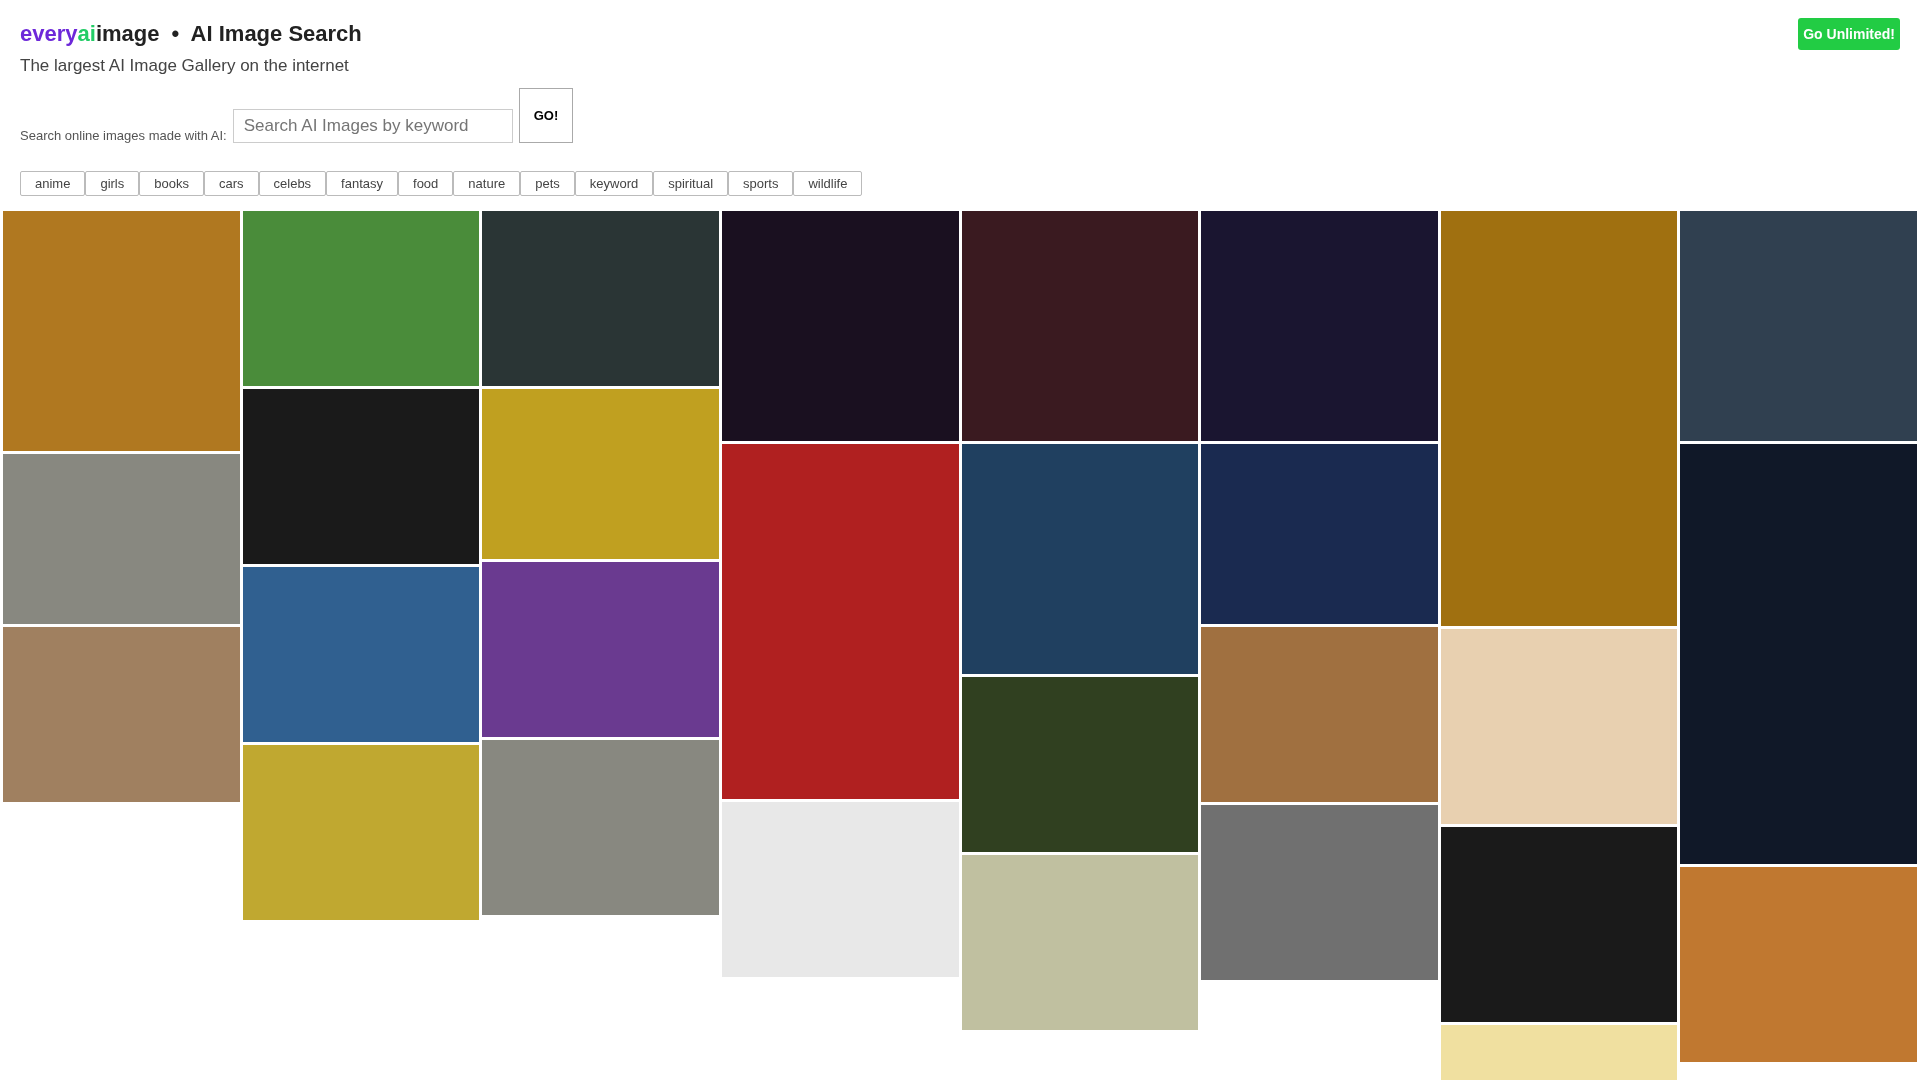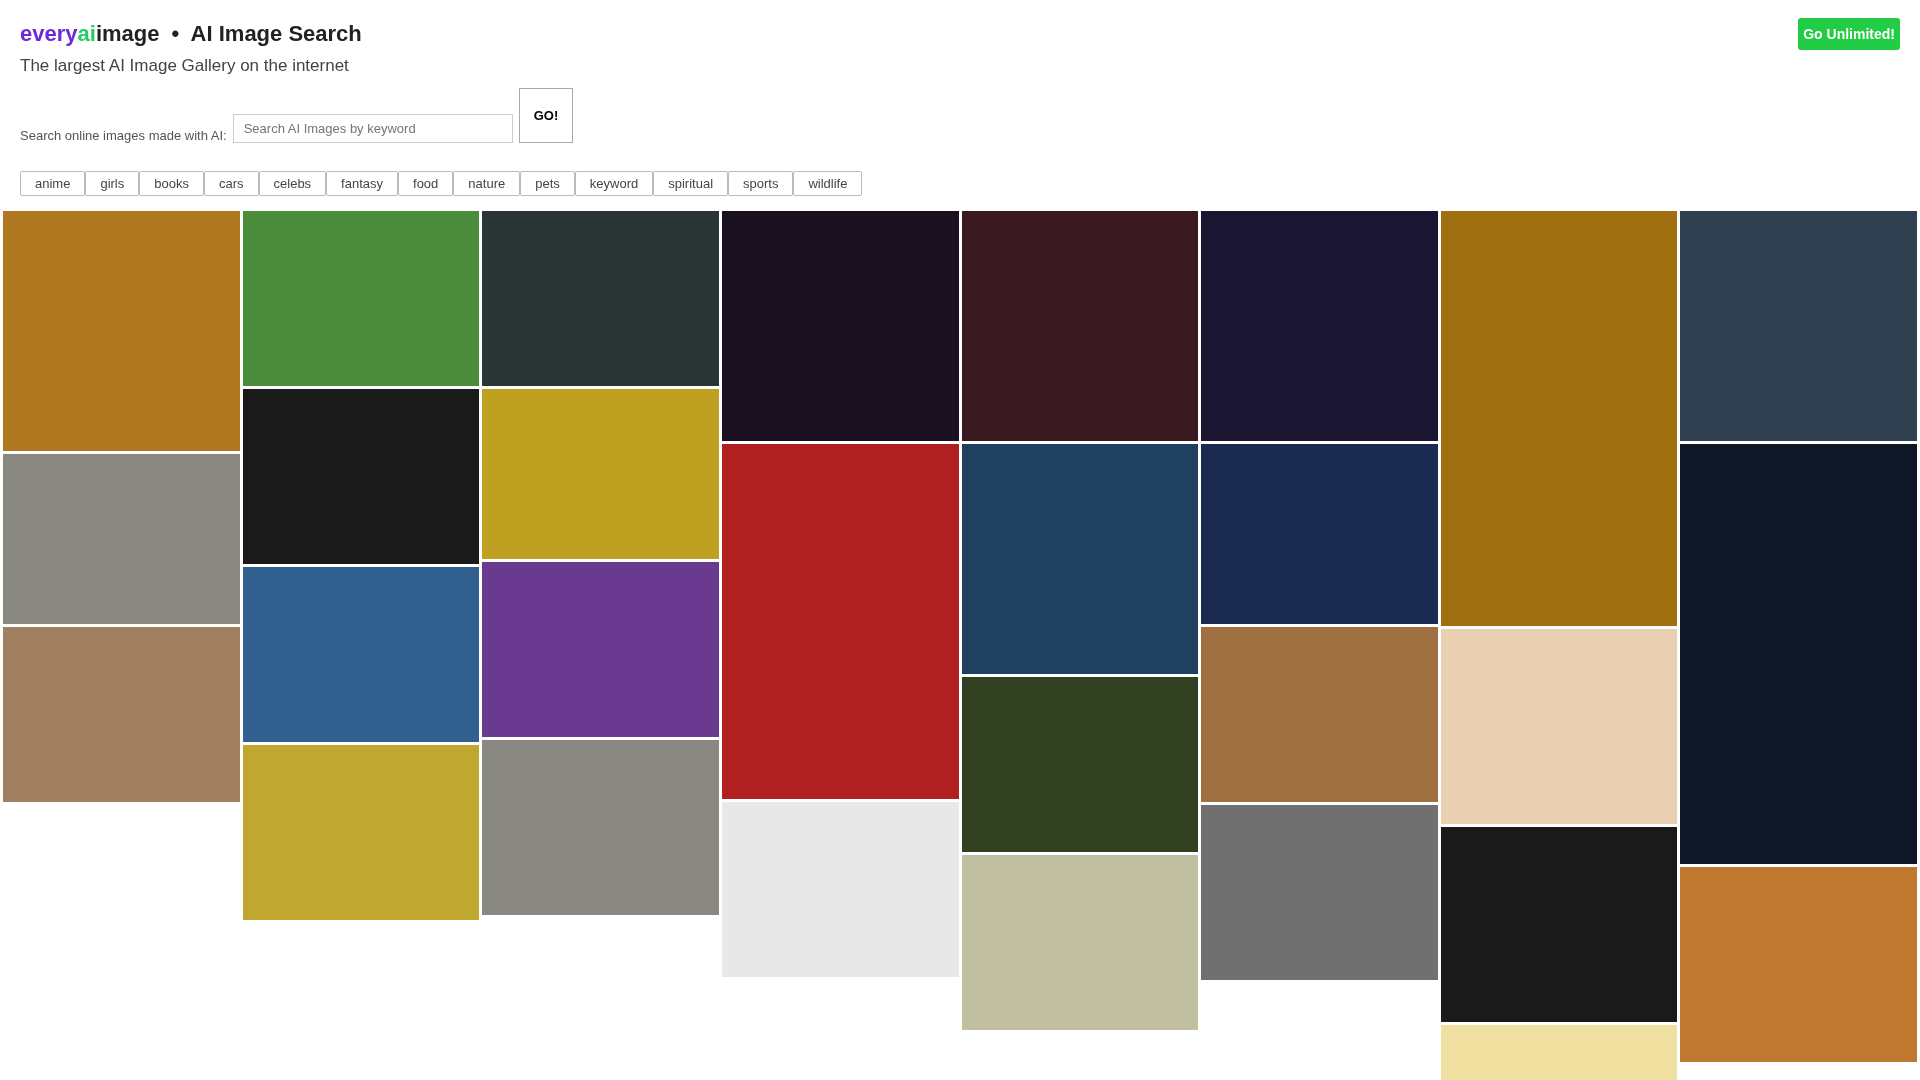--- a/index.html
+++ b/index.html
@@ -11,21 +11,21 @@
     #header .logo { font-size: 22px; font-weight: bold; color: #222; }
     #header .logo span.every { color: #6d28d9; }
     #header .logo span.ai { color: #22cc66; }
     #header .logo span.image { color: #222; }
     #header .logo-dot { color: #222; margin: 0 6px; }
     #header .logo-gallery { font-size: 22px; font-weight: bold; color: #222; }
     #header .go-unlimited { background: #22cc44; color: #fff; border: none; padding: 8px 5px; font-size: 14px; font-weight: bold; cursor: pointer; border-radius: 3px; }
     #header .tagline { font-size: 17px; color: #444; margin-top: 6px; margin-bottom: 12px; }
     #header .search-row { display: flex; align-items: flex-end; gap: 6px; margin-bottom: 14px; }
     #header .search-label { font-size: 13px; color: #555; white-space: nowrap; }
-    #header .search-input { width: 280px; padding: 6px 10px; border: 1px solid #ccc; font-size: 13px; color: #888; }
+    #header .search-input { width: 280px; padding: 6px 10px; border: 1px solid #ccc; font-size: 17px; color: #888; }
     #header .go-btn { background: #fff; border: 1px solid #aaa; padding: 19px 14px; font-size: 13px; cursor: pointer; font-weight: bold; }
 
     
     #tags { padding: 4px 20px 12px 20px; display: flex; flex-wrap: wrap; }
     .tag { border: 1px solid #bbb; padding: 4px 14px; font-size: 13px; color: #444; cursor: pointer; border-radius: 2px; background: #fff; }
 
     
     .gallery-wrapper {
       display: flex;
       flex-direction: row;

